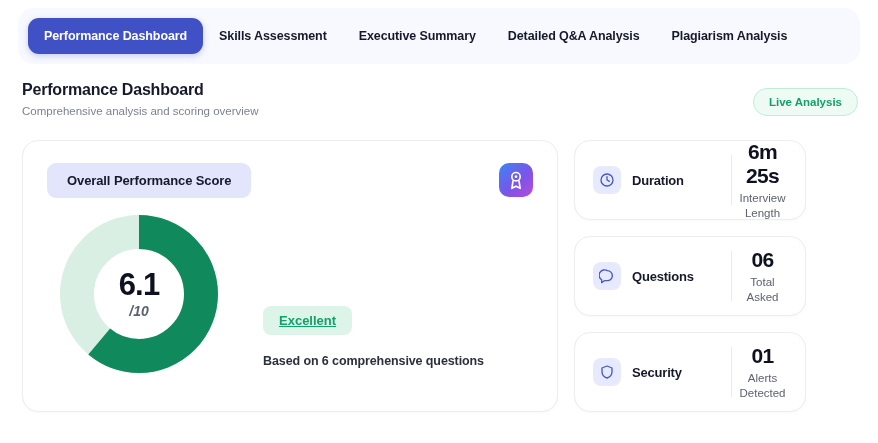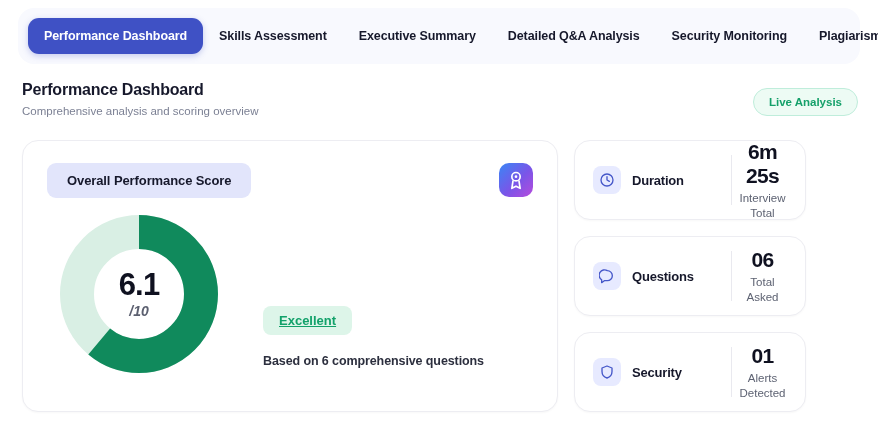--- a/index.html
+++ b/index.html
@@ -255,21 +255,20 @@
 </head>
 <body>
 
 <div class="page">
 
   <div class="tabbar">
     <button class="tab active">Performance Dashboard</button>
     <button class="tab">Skills Assessment</button>
     <button class="tab">Executive Summary</button>
     <button class="tab">Detailed Q&amp;A Analysis</button>
-    <button class="tab">Security Monitoring</button>
     <button class="tab">Plagiarism Analysis</button>
   </div>
 
   <div class="pagehead">
     <h1>Performance Dashboard</h1>
     <div class="sub">Comprehensive analysis and scoring overview</div>
     <div class="live-badge">Live Analysis</div>
   </div>
 
   <div class="card score-card">
@@ -314,21 +313,21 @@
         <svg width="16" height="16" viewBox="0 0 24 24" fill="none" stroke="#4557c9" stroke-width="2" stroke-linecap="round" stroke-linejoin="round">
           <circle cx="12" cy="12" r="9"></circle>
           <polyline points="12 7 12 12 15.5 14"></polyline>
         </svg>
       </div>
       <div class="stat-label">Duration</div>
     </div>
     <div class="stat-divider"></div>
     <div class="stat-right">
       <div class="stat-value">6m 25s</div>
-      <div class="stat-caption">Interview Total</div>
+      <div class="stat-caption">Interview Length</div>
     </div>
   </div>
 
   <div class="card stat-card s1">
     <div class="stat-left">
       <div class="stat-icon">
         <svg width="16" height="16" viewBox="0 0 24 24" fill="none" stroke="#4557c9" stroke-width="2" stroke-linecap="round" stroke-linejoin="round">
           <path d="M20 11.5a7.5 7.5 0 0 1-7.5 7.5H8l-4 3v-4.4A7.5 7.5 0 0 1 12.5 4 7.5 7.5 0 0 1 20 11.5z"></path>
         </svg>
       </div>

